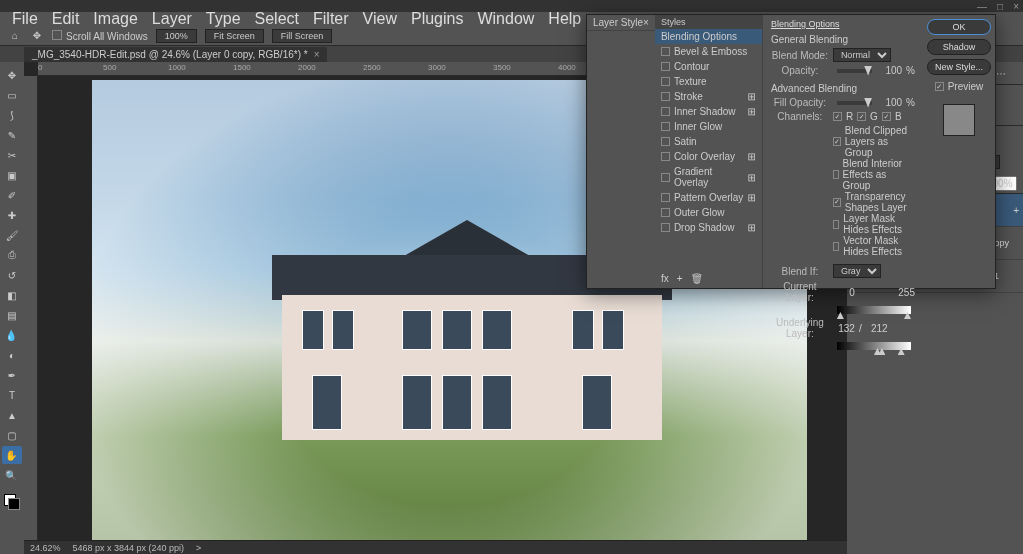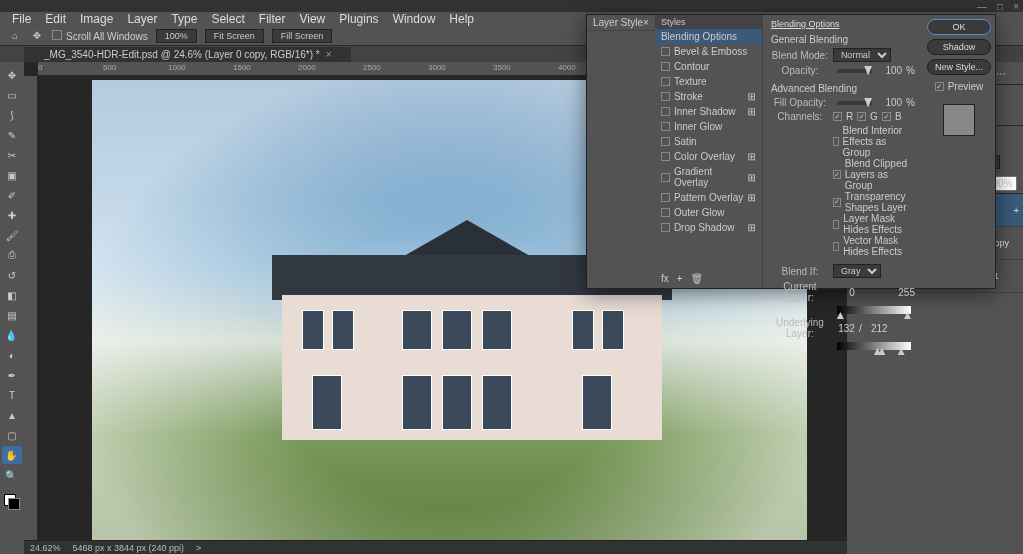--- a/index.html
+++ b/index.html
@@ -1,26 +1,26 @@
 <!DOCTYPE html>
 <html><head>
 <meta charset="utf-8">
 <style>
 *{margin:0;padding:0;box-sizing:border-box;font-family:"Segoe UI",Tahoma,sans-serif;font-size:10px;color:#ccc;user-select:none}
 body{background:#323232;width:1023px;height:554px;overflow:hidden;position:relative}
 .titlebar{height:12px;background:#323232;display:flex;justify-content:flex-end;align-items:center;padding-right:4px;gap:10px}
 .titlebar span{color:#999;font-size:10px;cursor:pointer}
 .menubar{height:14px;background:#535353;display:flex;align-items:center;padding-left:6px;gap:2px}
-.menubar div{padding:1px 6px;cursor:pointer;color:#ddd;font-size:12px}
+.menubar div{padding:1px 6px;cursor:pointer;color:#ddd;font-size:16px}
 .optbar{height:20px;background:#535353;display:flex;align-items:center;padding-left:8px;gap:8px;border-bottom:1px solid #2a2a2a}
 .optbar .ico{width:14px;height:14px;display:inline-flex;align-items:center;justify-content:center;color:#ccc}
 .optbar .chk{width:10px;height:10px;border:1px solid #888;display:inline-block;margin-right:4px}
 .optbar .btn{background:#3a3a3a;border:1px solid #222;padding:1px 8px;font-size:9px;color:#ccc;cursor:pointer}
 .tabbar{height:16px;background:#434343;display:flex;align-items:center;padding-left:24px}
-.tabbar .tab{background:#323232;padding:2px 20px;font-size:9px;color:#ddd;display:flex;align-items:center;gap:6px}
+.tabbar .tab{background:#323232;padding:2px 8px;font-size:9px;color:#ddd;display:flex;align-items:center;gap:6px}
 .tabbar .tab .x{color:#999;cursor:pointer}
 .main{display:flex;height:calc(554px - 58px)}
 .toolbar{width:24px;background:#535353;display:flex;flex-direction:column;align-items:center;padding-top:4px;gap:2px}
 .toolbar .tool{width:20px;height:18px;display:flex;align-items:center;justify-content:center;color:#ccc;cursor:pointer;border-radius:2px}
 .toolbar .tool.sel{background:#3a6ea5}
 .toolbar .swatch{width:16px;height:16px;margin-top:8px;position:relative}
 .toolbar .swatch .fg{width:12px;height:12px;background:#fff;border:1px solid #000;position:absolute;top:0;left:0}
 .toolbar .swatch .bg{width:12px;height:12px;background:#000;border:1px solid #888;position:absolute;bottom:0;right:0}
 .canvas-area{flex:1;background:#262626;position:relative;overflow:hidden}
 .ruler-h{height:14px;background:#535353;border-bottom:1px solid #2a2a2a;position:relative;margin-left:14px;overflow:hidden}
@@ -367,26 +367,26 @@
             <span class="cb on"></span>
             <span>G</span>
           </span>
         <span class="chkl" style="padding-left:0">
             <span class="cb on"></span>
             <span>B</span>
           </span>
       </div>
       <div id="optlist">
           <div class="chkl">
+            <span class="cb on"></span>
+            <span>Blend Clipped Layers as Group</span>
+          </div>
+          <div class="chkl">
             <span class="cb"></span>
             <span>Blend Interior Effects as Group</span>
-          </div>
-          <div class="chkl">
-            <span class="cb on"></span>
-            <span>Blend Clipped Layers as Group</span>
           </div>
           <div class="chkl">
             <span class="cb on"></span>
             <span>Transparency Shapes Layer</span>
           </div>
           <div class="chkl">
             <span class="cb"></span>
             <span>Layer Mask Hides Effects</span>
           </div>
           <div class="chkl">

